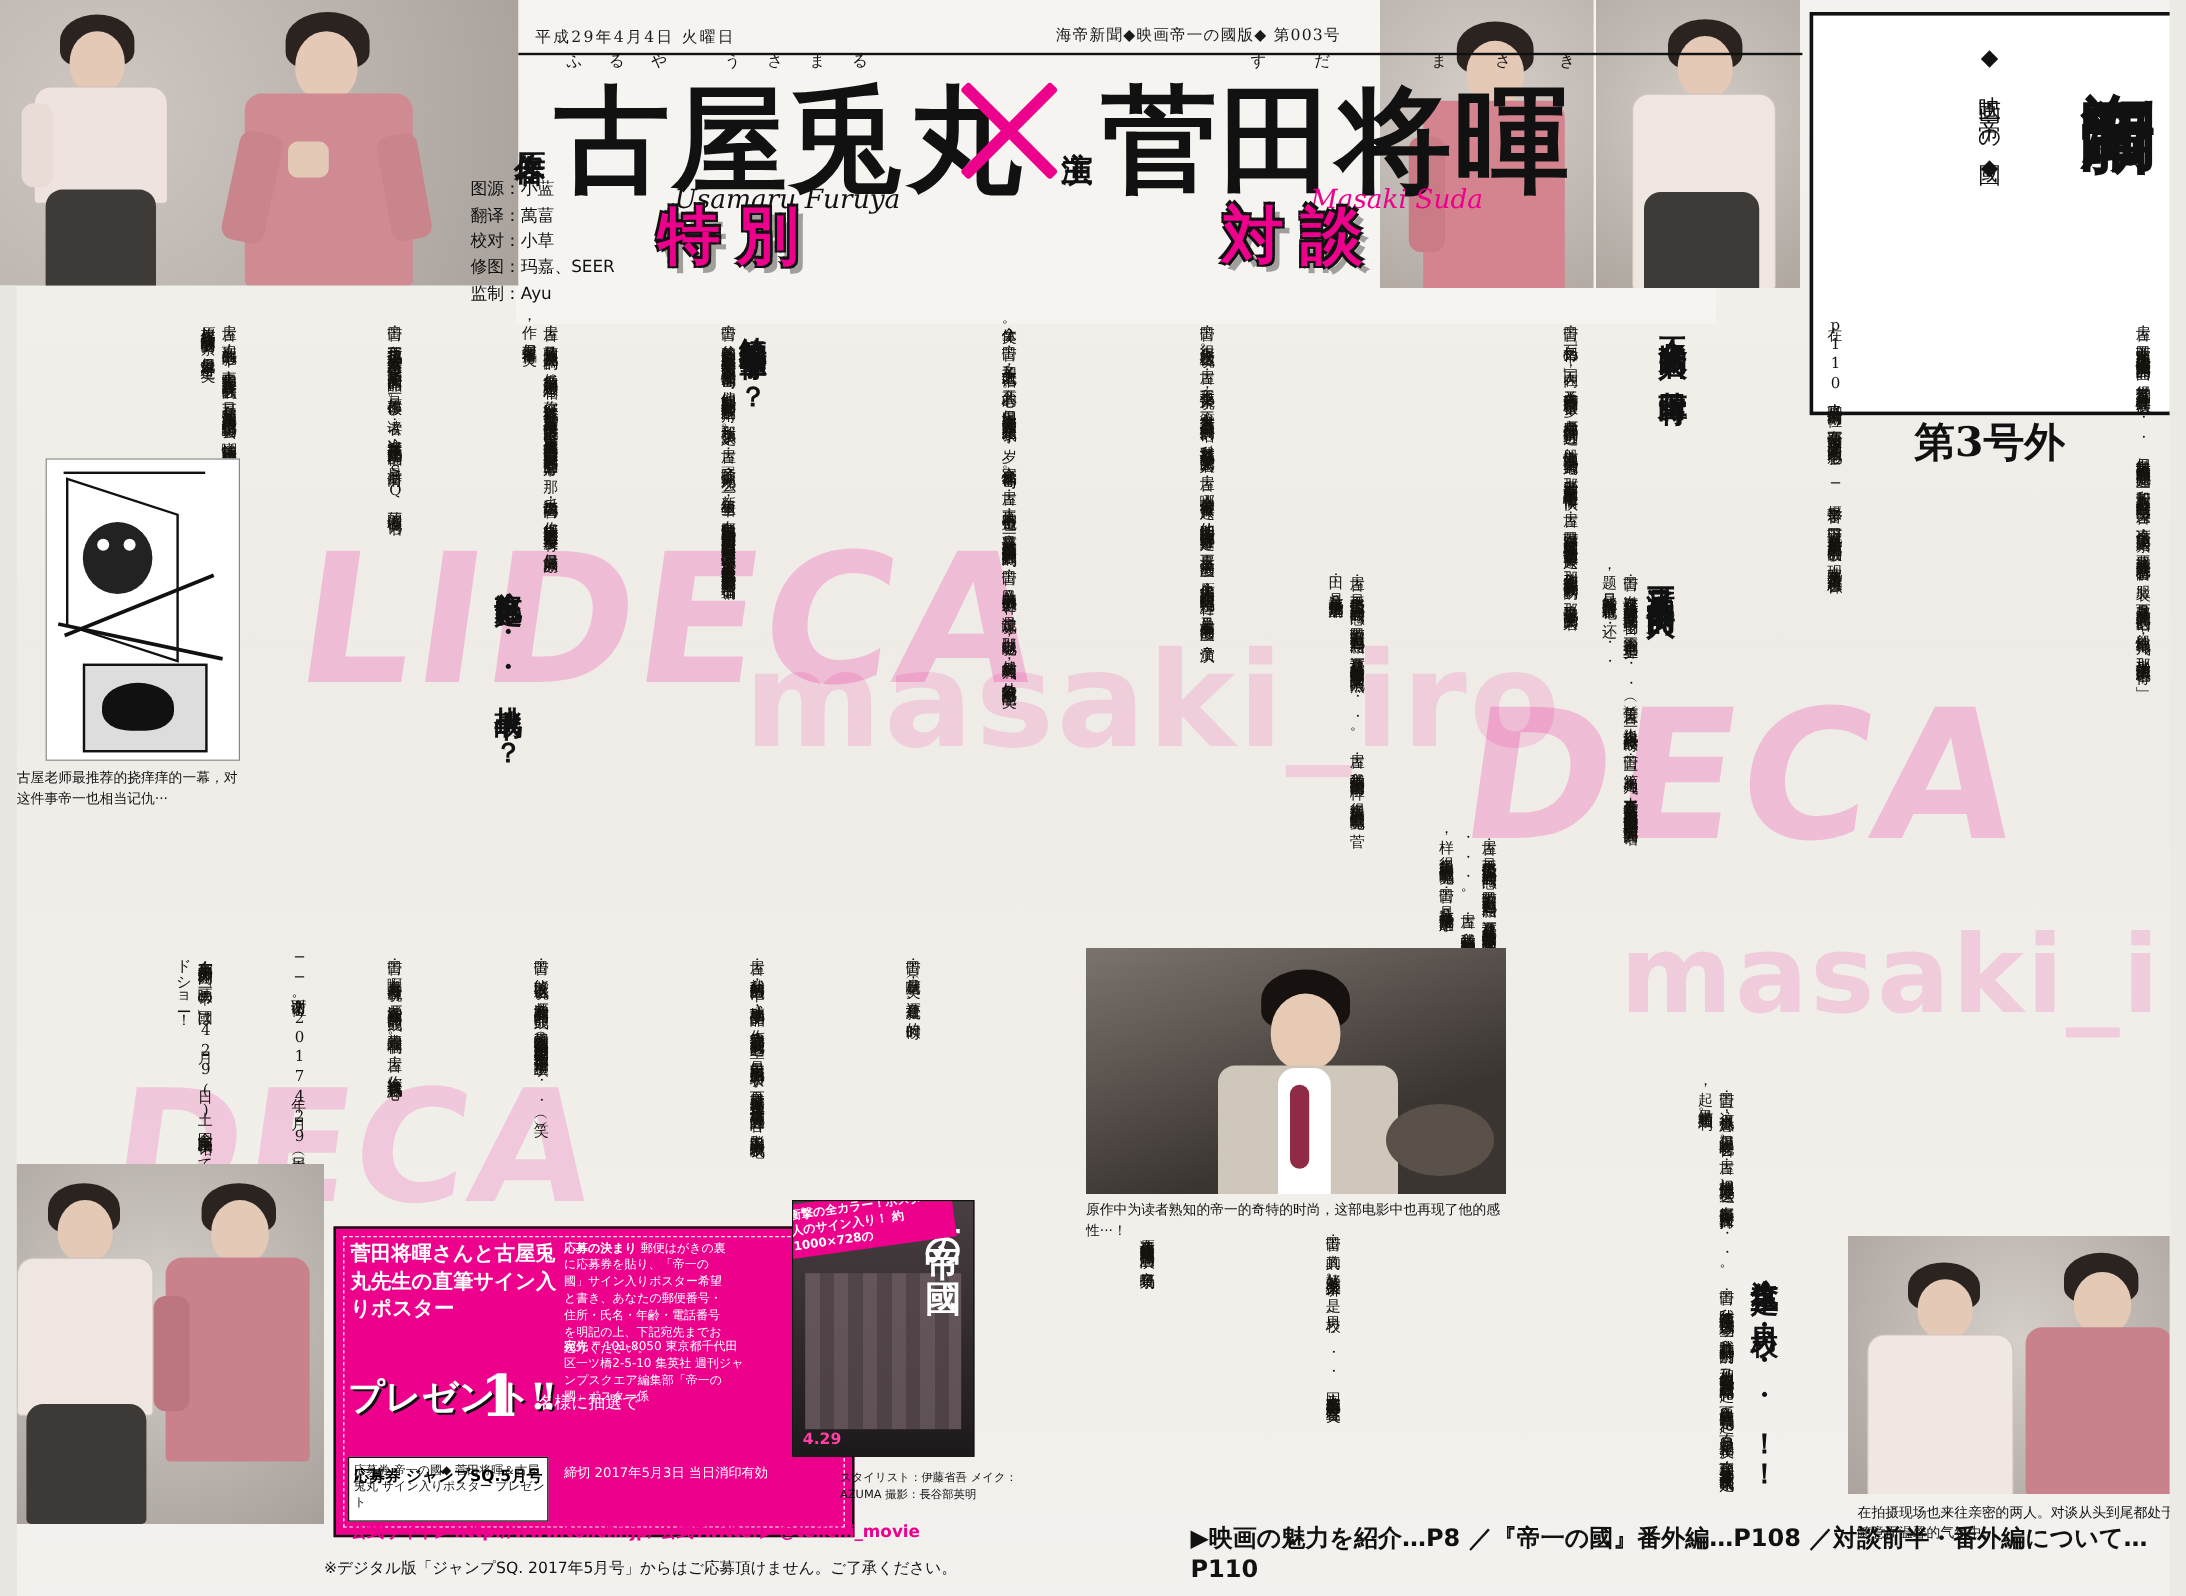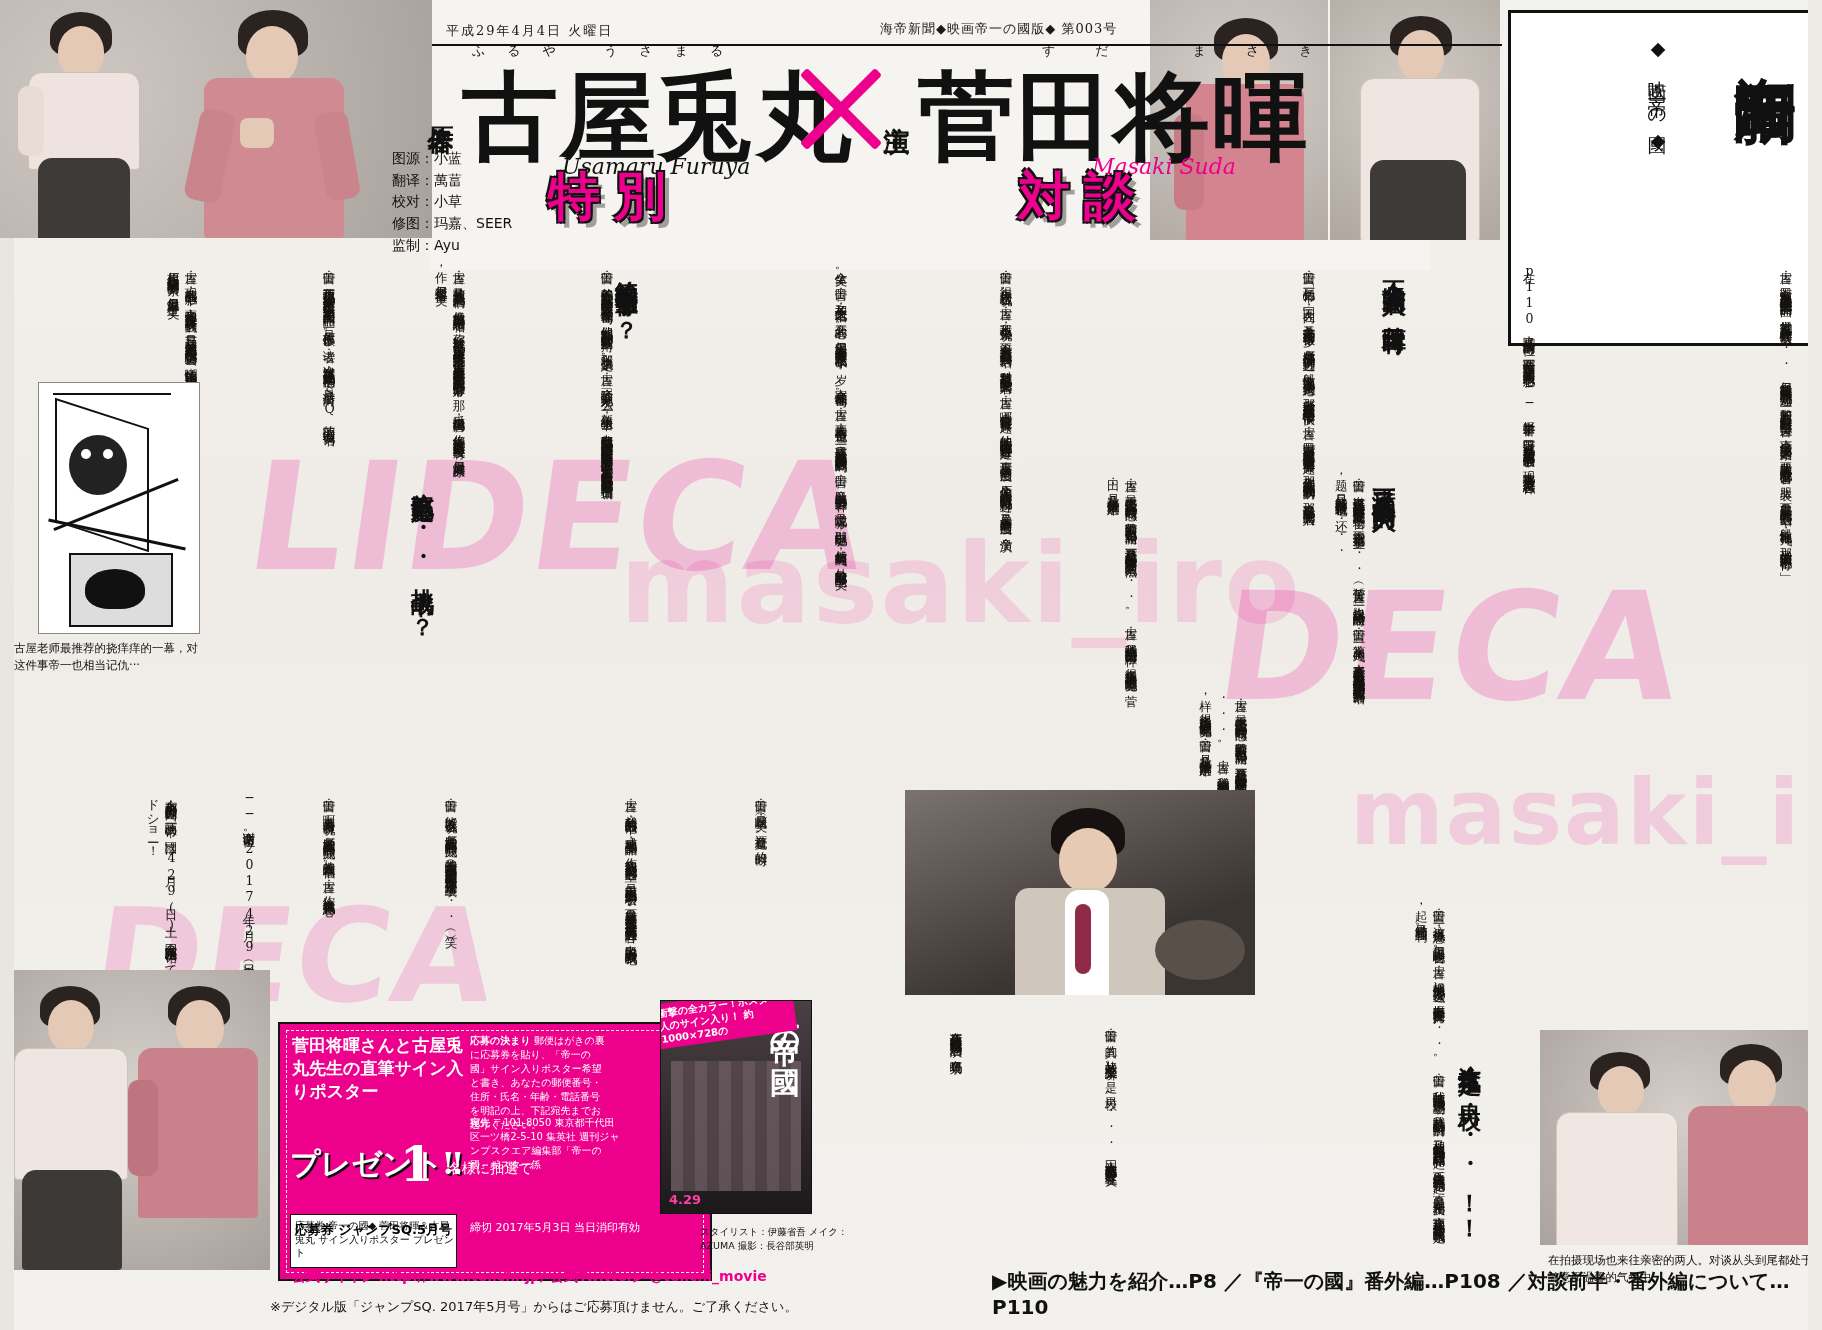--- a/index.html
+++ b/index.html
@@ -199,20 +199,21 @@
       <div class="body" style="left:14px;top:68px;width:118px;height:162px;background:#efe6e2;border:1px solid #cfc3bd;"></div>
       <div class="body" style="left:24px;top:150px;width:96px;height:90px;background:#3d3a37;"></div>
     </div>
   </div>
 
   <div class="masthead">
     <div class="mastBox">
       <div class="mastTitle">海帝新聞</div>
       <div class="mastSub">◆映画・帝一の國◆</div>
     </div>
+    <div class="mastNo">第3号外</div>
   </div>
 
 
   <div class="dateline">平成29年4月4日 火曜日</div>
   <div class="editionline">海帝新聞◆映画帝一の國版◆ 第003号</div>
   <div class="hrule"></div>
 
   <div class="nameBlock">
     <div class="lblOrigin">原作者</div>
     <div class="rubyA">ふるや うさまる</div>
@@ -281,20 +282,21 @@
     <div style="position:absolute;inset:0;background:linear-gradient(160deg,#7b736d,#3b3532 70%);"></div>
     <div class="pers" style="left:100px;top:18px;width:170px;height:190px;">
       <div class="hair" style="left:46px;top:0px;width:74px;height:50px;background:#17120f;"></div>
       <div class="head" style="left:54px;top:20px;width:58px;height:64px;background:#e7cab4;"></div>
       <div class="body" style="left:10px;top:80px;width:150px;height:110px;background:#cfc7bc;"></div>
       <div class="body" style="left:60px;top:82px;width:44px;height:108px;background:#fff;"></div>
       <div class="arm" style="left:70px;top:96px;width:16px;height:70px;background:#8f2b46;"></div>
     </div>
     <div style="position:absolute;left:250px;top:130px;width:90px;height:60px;border-radius:50%;background:#585049;"></div>
   </div>
+  <div class="cphotoCap">原作中为读者熟知的帝一的奇特的时尚，这部电影中也再现了他的感性···！</div>
 
   <div class="photoBL">
     <div style="position:absolute;inset:0;background:radial-gradient(circle at 50% 40%,#d6d0ca,#a7a09a);"></div>
     <div class="pers" style="left:6px;top:10px;width:130px;height:290px;">
       <div class="hair" style="left:34px;top:6px;width:60px;height:42px;"></div>
       <div class="head" style="left:42px;top:20px;width:46px;height:52px;"></div>
       <div class="body" style="left:8px;top:68px;width:112px;height:130px;background:#efe6e1;border:1px solid #cec3bd;"></div>
       <div class="body" style="left:16px;top:190px;width:100px;height:100px;background:#3d3936;"></div>
     </div>
     <div class="pers" style="left:128px;top:0px;width:140px;height:300px;">

